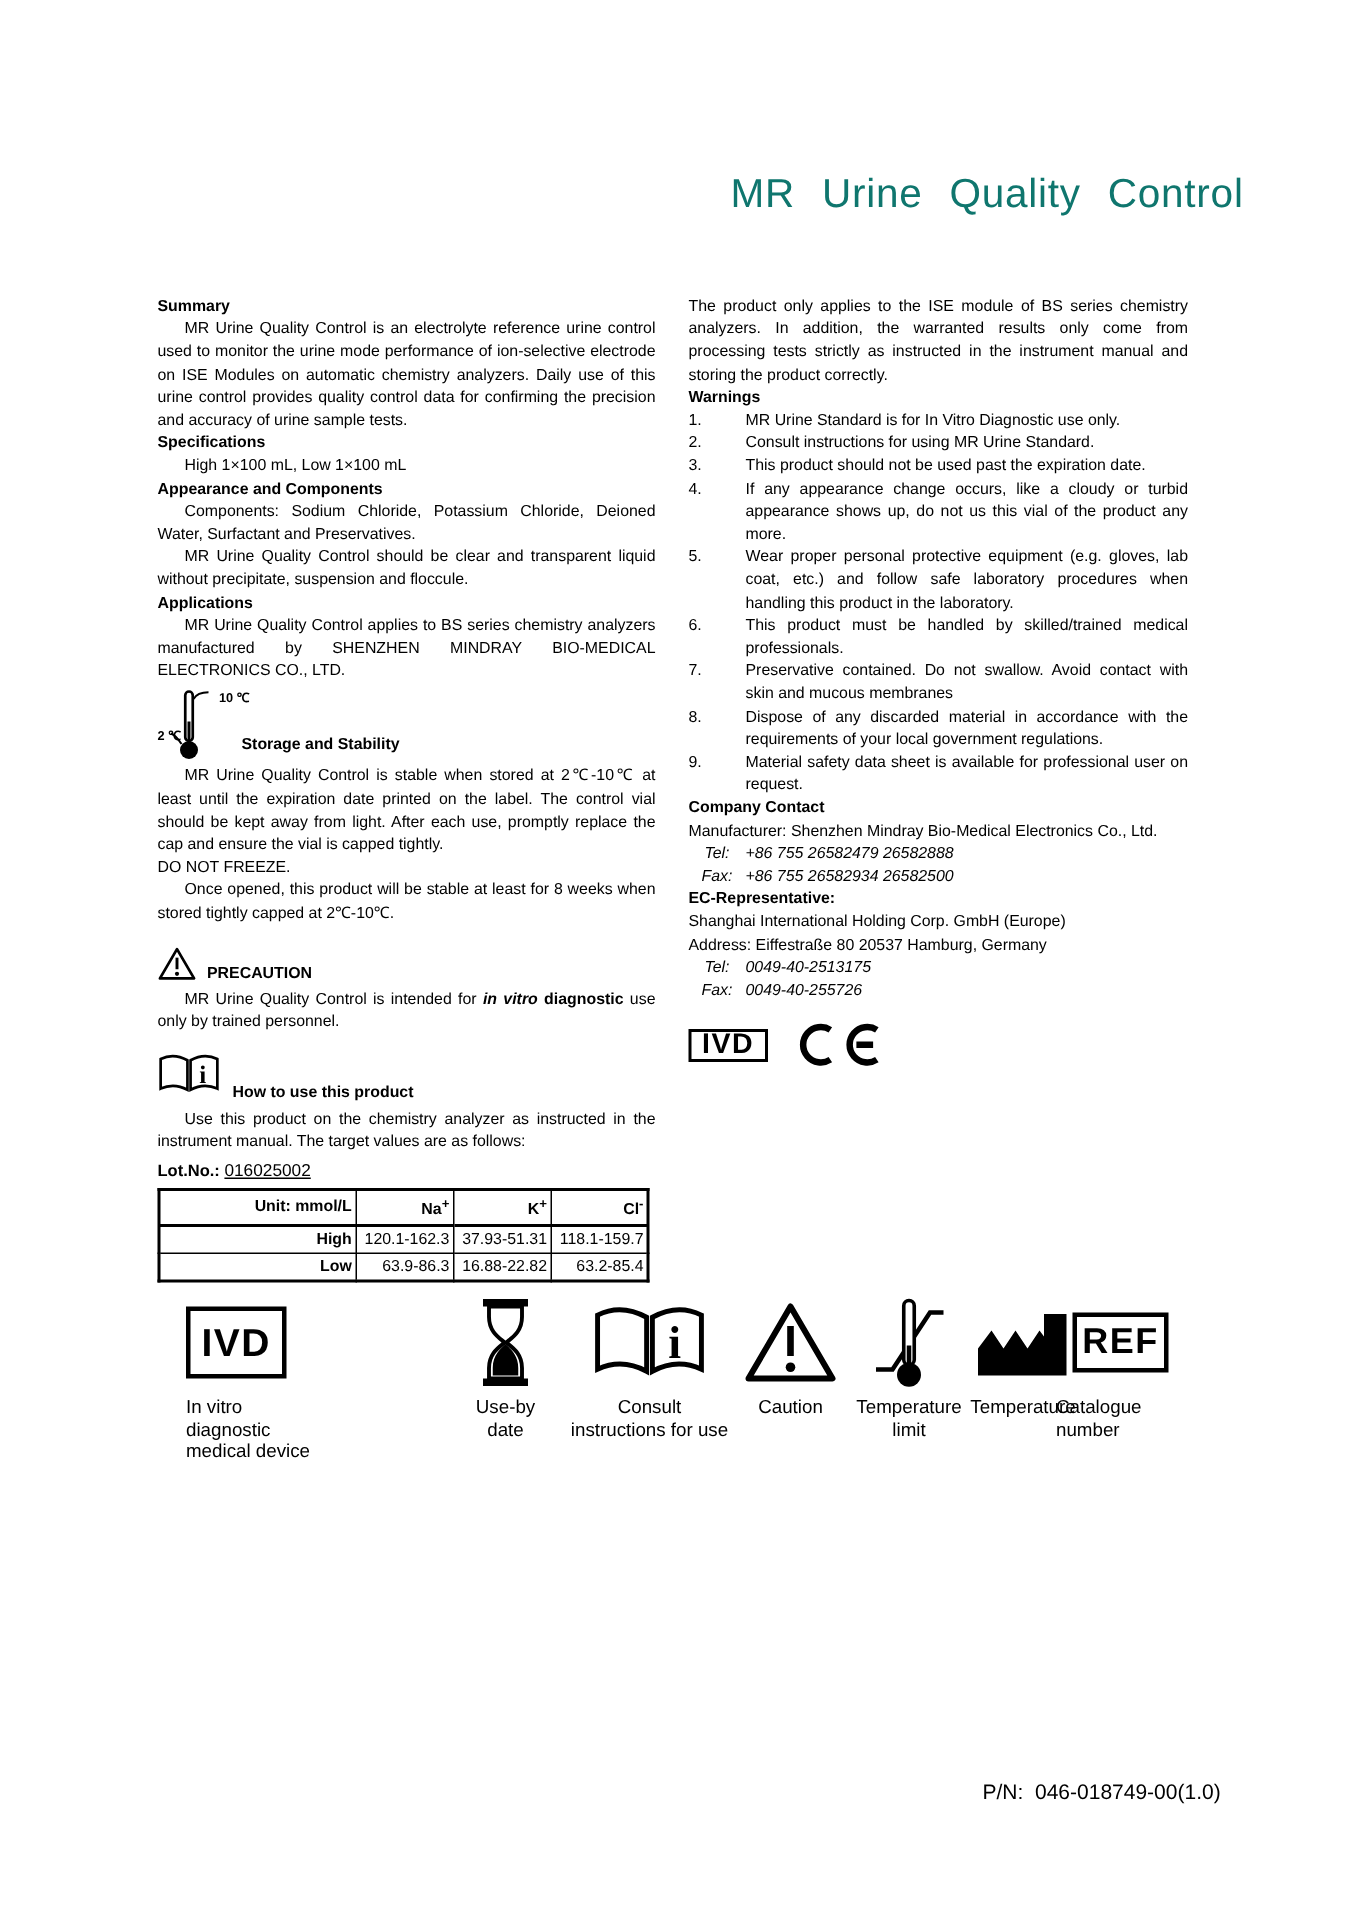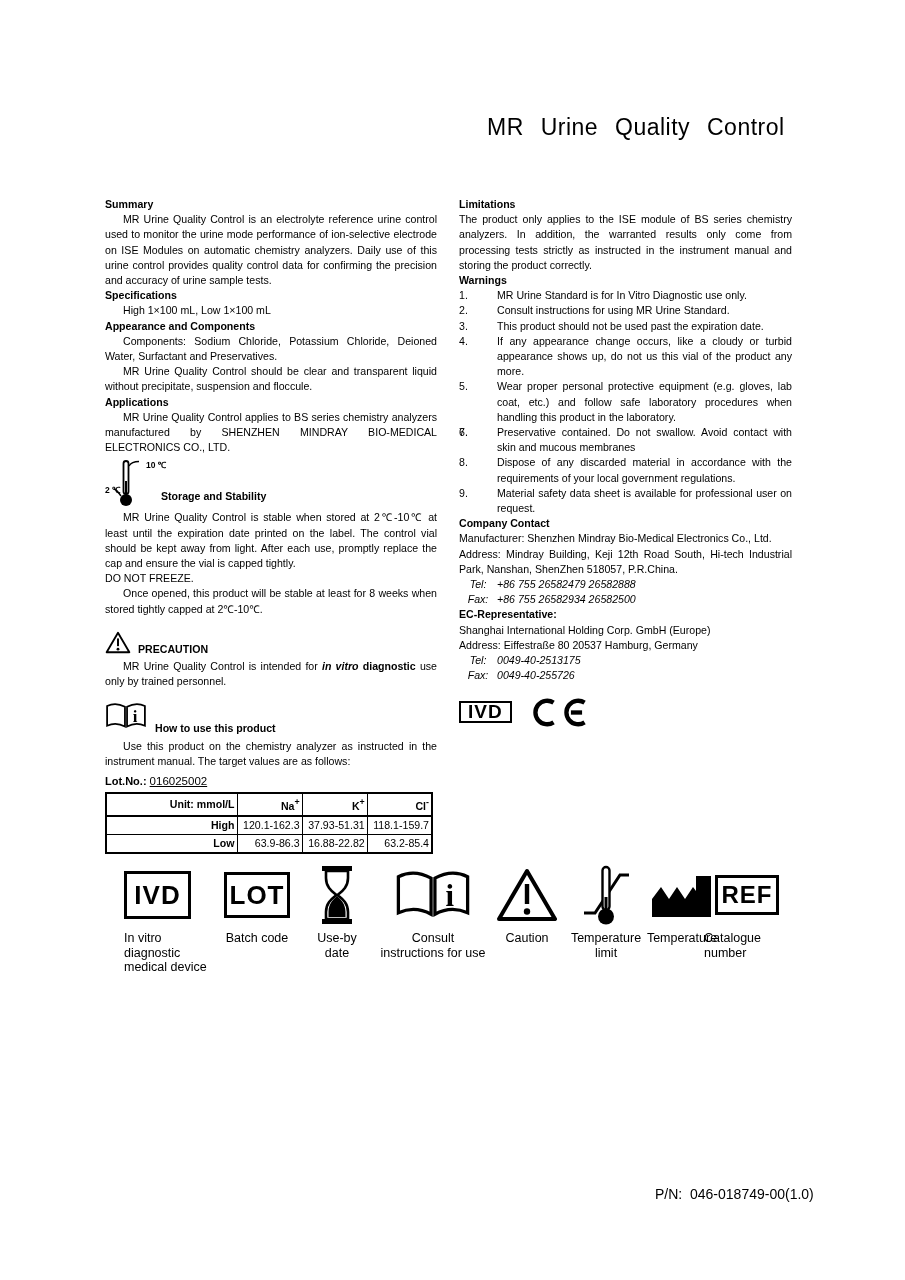--- a/index.html
+++ b/index.html
@@ -4,21 +4,21 @@
 <style>
   * { margin:0; padding:0; box-sizing:border-box; }
   html,body { background:#ffffff; }
   body {
     width:905px; height:1280px; position:relative;
     font-family:"Liberation Sans", sans-serif; color:#000;
     overflow:hidden;
   }
   .title {
     position:absolute; left:487px; top:114px;
-    font-size:23px; letter-spacing:0.5px; word-spacing:10px; color:#000000;
+    font-size:27px; letter-spacing:0.5px; word-spacing:10px; color:#0f766e;
   }
   .col { position:absolute; top:197px; font-size:10.6px; line-height:15.2px; text-align:justify; }
   .col-left  { left:105px; width:332px; }
   .col-right { left:459px; width:333px; }
   .h  { font-weight:bold; text-align:left; }
   .p  { text-indent:18px; }
   .p0 { text-indent:0; }
   .bold { font-weight:bold; }
   .it { font-style:italic; }
   .u  { text-decoration:underline; }
@@ -143,37 +143,35 @@
       <td class="c0 bold">Low</td>
       <td>63.9-86.3</td>
       <td>16.88-22.82</td>
       <td>63.2-85.4</td>
     </tr>
   </tbody>
     </table>
 </div>
 
 <div class="col col-right">
-  <div class="h">Limitations</div>
   <div class="p0">The product only applies to the ISE module of BS series chemistry analyzers. In addition, the warranted results only come from processing tests strictly as instructed in the instrument manual and storing the product correctly.</div>
 
   <div class="h">Warnings</div>
   <div class="witem"><span class="num">1.</span><span>MR Urine Standard is for In Vitro Diagnostic use only.</span></div>
   <div class="witem"><span class="num">2.</span><span>Consult instructions for using MR Urine Standard.</span></div>
   <div class="witem"><span class="num">3.</span><span>This product should not be used past the expiration date.</span></div>
   <div class="witem"><span class="num">4.</span><span>If any appearance change occurs, like a cloudy or turbid appearance shows up, do not us this vial of the product any more.</span></div>
   <div class="witem"><span class="num">5.</span><span>Wear proper personal protective equipment (e.g. gloves, lab coat, etc.) and follow safe laboratory procedures when handling this product in the laboratory.</span></div>
-  <div class="witem"><span class="num">6.</span></div>
+  <div class="witem"><span class="num">6.</span><span>This product must be handled by skilled/trained medical professionals.</span></div>
   <div class="witem"><span class="num">7.</span><span>Preservative contained. Do not swallow. Avoid contact with skin and mucous membranes</span></div>
   <div class="witem"><span class="num">8.</span><span>Dispose of any discarded material in accordance with the requirements of your local government regulations.</span></div>
   <div class="witem"><span class="num">9.</span><span>Material safety data sheet is available for professional user on request.</span></div>
 
   <div class="h">Company Contact</div>
   <div class="p0" style="text-align:left">Manufacturer: Shenzhen Mindray Bio-Medical Electronics Co., Ltd.</div>
-  <div class="p0">Address: Mindray Building, Keji 12th Road South, Hi-tech Industrial Park, Nanshan, ShenZhen 518057, P.R.China.</div>
   <div class="kv">
       <span class="k">Tel:</span>
       <span>+86 755 26582479 26582888</span>
     </div>
   <div class="kv">
       <span class="k">Fax:</span>
       <span>+86 755 26582934 26582500</span>
     </div>
 
   <div class="h">EC-Representative:</div>
@@ -202,26 +200,20 @@
 
   <div class="symbol" style="left:124px; width:100px">
     <div class="icon-area" style="align-self:flex-start">
         <div class="sq-box sq-ivd">IVD</div>
       </div>
     <div class="lbl left">In vitro
 diagnostic
 medical device</div>
   </div>
 
-  <div class="symbol" style="left:220px; width:74px">
-    <div class="icon-area">
-        <div class="sq-box sq-lot">LOT</div>
-      </div>
-    <div class="lbl">Batch code</div>
-  </div>
 
   <div class="symbol" style="left:305px; width:64px">
     <div class="icon-area">
       <svg width="36" height="60" viewBox="0 0 36 60">
         <rect x="3" y="1" width="30" height="5" fill="#000"></rect>
         <rect x="3" y="54" width="30" height="5" fill="#000"></rect>
         <path d="M7 6 L7 13 C7 23 14 27 17.5 30 C14 33 7 37 7 47 L7 54 L29 54 L29 47 C29 37 22 33 18.5 30 C22 27 29 23 29 13 L29 6 Z" fill="none" stroke="#000" stroke-width="2.6"></path>
         <path d="M18 31 C15 34 9.5 38 9.5 47 L9.5 52 L26.5 52 L26.5 47 C26.5 38 21 34 18 31 Z" fill="#000"></path>
       </svg>
     </div>

